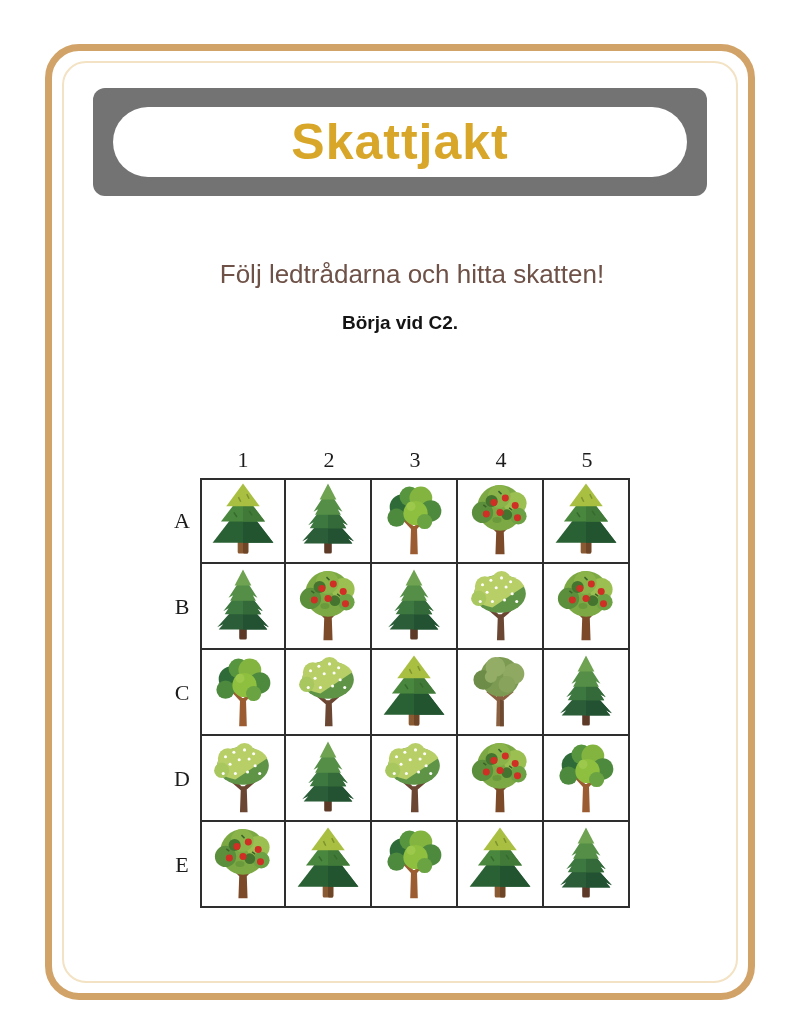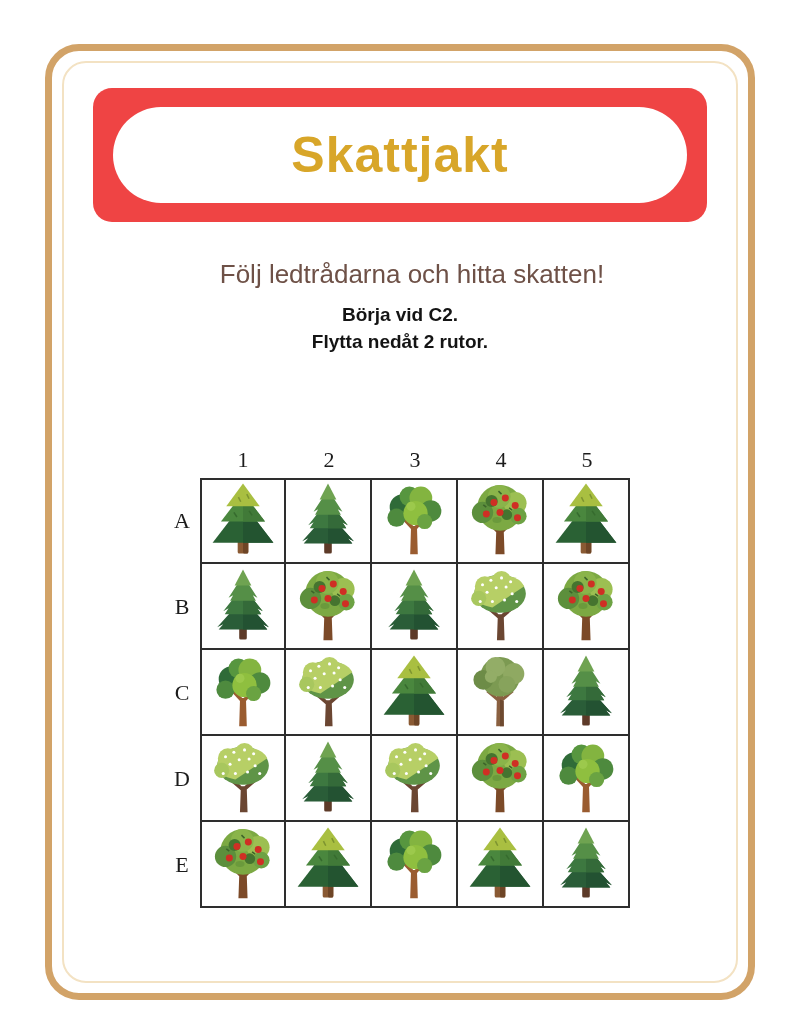--- a/index.html
+++ b/index.html
@@ -10,40 +10,40 @@
   
   .outer-frame{
     position:absolute;left:45px;top:44px;width:710px;height:956px;
     box-sizing:border-box;border:7px solid #d2a368;border-radius:34px;
   }
   .inner-frame{
     position:absolute;inset:10px;border:2px solid #f3e2c3;border-radius:24px;
   }
   
   .banner{
-    position:absolute;left:93px;top:88px;width:614px;height:134px;
-    background:#ef4444;border-radius:19px;
+    position:absolute;left:93px;top:88px;width:614px;height:108px;
+    background:#737373;border-radius:12px;
   }
   .banner-inner{
     position:absolute;left:20px;right:20px;top:19px;bottom:19px;
     background:#ffffff;border-radius:48px;
     display:flex;align-items:center;justify-content:center;
   }
   .title{
     margin:0;font-size:50px;font-weight:800;letter-spacing:1px;color:#d8a629;
   }
   .subtitle{
     position:absolute;left:0;top:247px;width:800px;margin:12px;text-align:center;
     font-size:26px;font-weight:500;color:#6e5147;
   }
   .instructions{
     position:absolute;left:0;top:301px;width:800px;text-align:center;
     font-size:19px;line-height:27px;font-weight:600;color:#141414;
   }
-  .instructions p{margin:0;}
+  .instructions p{margin:8px;}
   
   .grid-area{
     position:absolute;left:164px;top:441px;
     display:grid;grid-template-columns:36px repeat(5,86px);
     grid-template-rows:37px repeat(5,86px);
   }
   .col-head{
     font-family:"Liberation Serif",serif;font-size:22px;color:#1c1c1c;
     display:flex;align-items:center;justify-content:center;
   }
@@ -161,21 +161,20 @@
 <div class="banner">
   <div class="banner-inner">
     <h1 class="title">Skattjakt</h1>
   </div>
 </div>
 
 <p class="subtitle">Följ ledtrådarna och hitta skatten!</p>
 
 <div class="instructions">
   <p>Börja vid C2.</p>
-  <p>Flytta nedåt 2 rutor.</p>
 </div>
 
 <div class="grid-area">
   <div></div>
   <div class="col-head">1</div>
   <div class="col-head">2</div>
   <div class="col-head">3</div>
   <div class="col-head">4</div>
   <div class="col-head">5</div>
 

